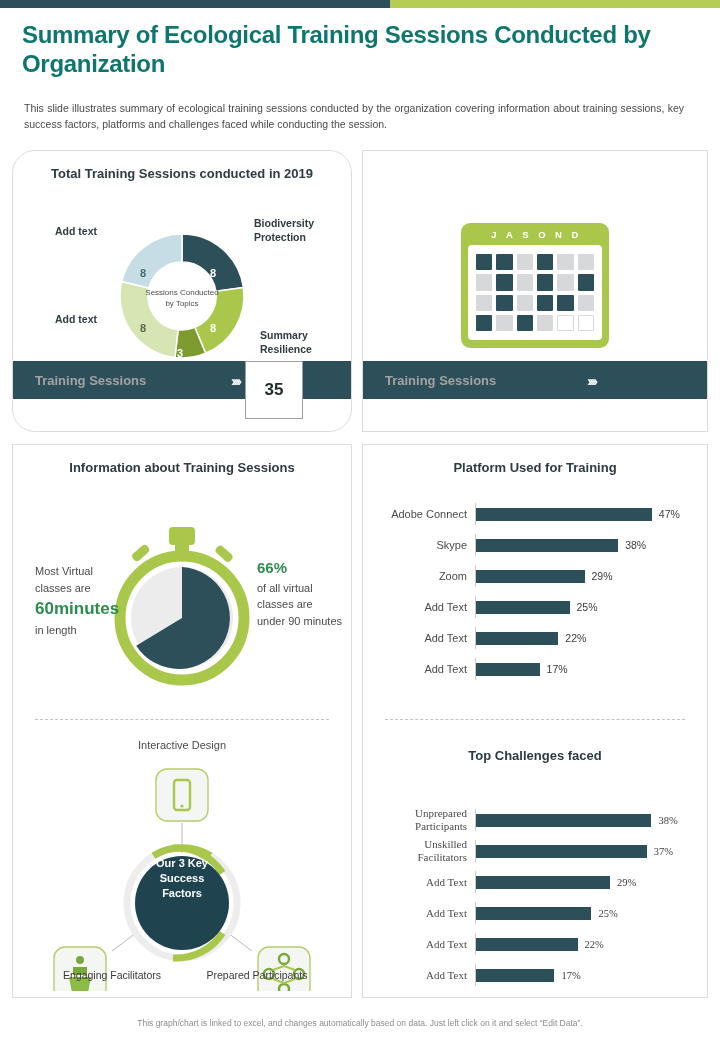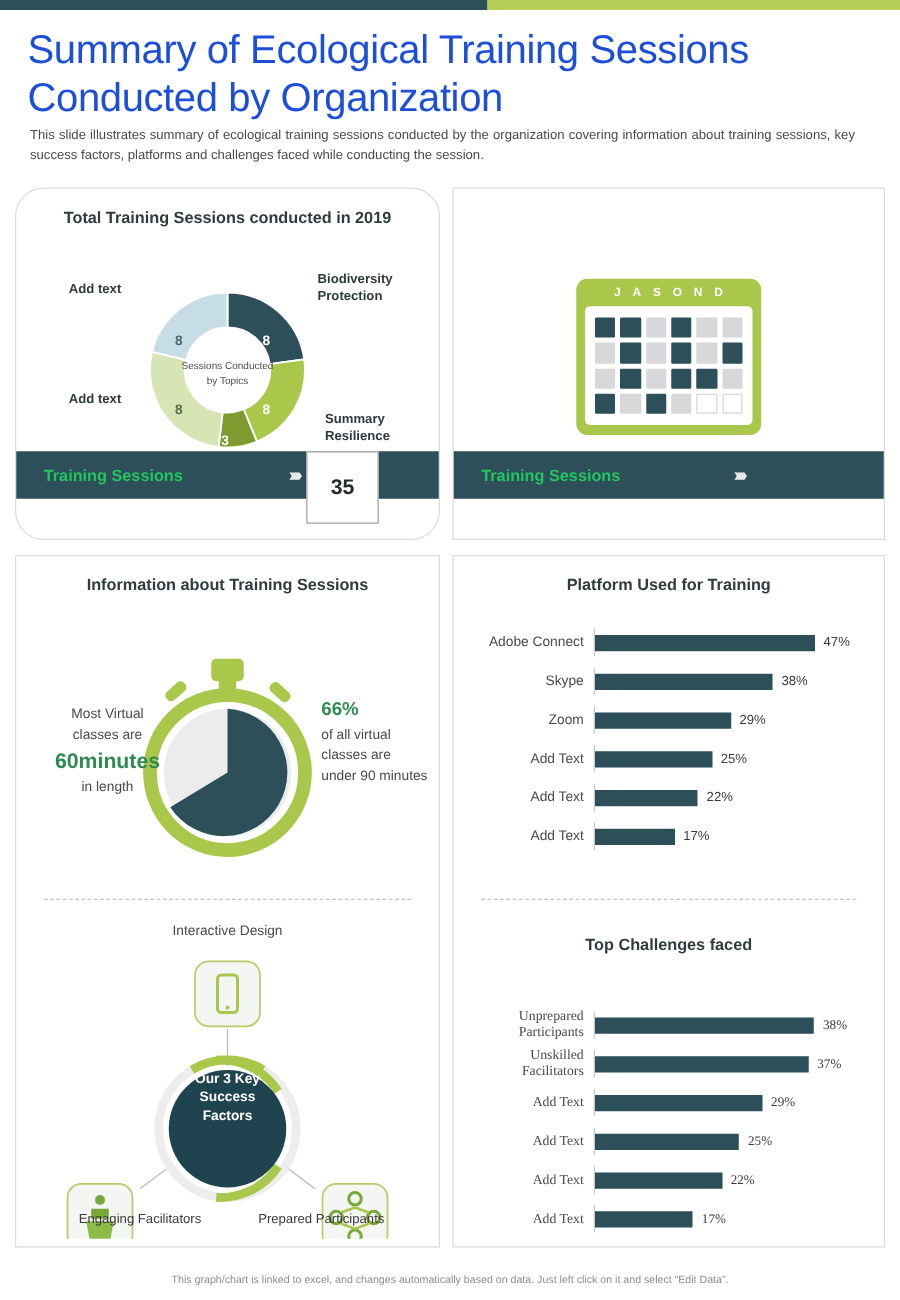--- a/index.html
+++ b/index.html
@@ -7,21 +7,21 @@
     width:720px;height:1040px;background:#ffffff;
     font-family:"Liberation Sans", sans-serif;
     color:#3a3a3a;overflow:hidden;position:relative;
   }
   .accent-bar{position:absolute;top:0;left:0;width:720px;height:8px;display:flex;}
   .accent-dark{background:#2d4f59;width:390px;height:8px;}
   .accent-light{background:#b5cd55;flex:1;height:8px;}
 
   .title{
     position:absolute;left:22px;top:20px;width:670px;
-    font-size:32px;font-weight:normal;color:#1d4ed8;line-height:1.22;
+    font-size:24px;font-weight:bold;color:#0f766e;line-height:1.22;
     letter-spacing:-0.3px;
   }
   .subtitle{
     position:absolute;left:24px;top:100px;width:660px;
     font-size:10.5px;color:#4a4a4a;line-height:1.55;text-align:justify;
   }
 
   .card{
     position:absolute;background:#fff;border:1px solid #dcdcdc;box-sizing:border-box;
   }
@@ -42,21 +42,21 @@
     width:76px;text-align:center;font-size:8px;color:#4d4d4d;line-height:1.45;
   }
   .seg-val{position:absolute;font-size:11px;font-weight:bold;color:#ffffff;}
   .donut-lbl{position:absolute;font-size:10.5px;font-weight:bold;color:#2f3b3d;line-height:1.3;}
 
   
   .ts-strip{
     position:absolute;left:0;right:0;bottom:32px;height:38px;background:#2d4f59;
     display:flex;align-items:center;
   }
-  .ts-label{color:#22c55e;font-size:13px;font-weight:bold;margin-left:22px;}
+  .ts-label{color:#a3a3a3;font-size:13px;font-weight:bold;margin-left:22px;}
   .ts-arrows{color:#ffffff;font-size:15px;font-weight:bold;letter-spacing:-3px;
     position:absolute;right:112px;opacity:.95;}
   .ts-box{
     position:absolute;right:48px;bottom:12px;width:56px;height:56px;background:#fff;
     border:1px solid #9aa0a0;display:flex;align-items:center;justify-content:center;
     font-size:17px;font-weight:bold;color:#232b2b;
   }
 
   
   .cal{
@@ -70,21 +70,21 @@
     display:grid;grid-template-columns:repeat(6,1fr);gap:4px;
   }
   .cel{width:100%;aspect-ratio:1/1;border-radius:1px;}
   .cel.d{background:#2d4f59;}
   .cel.l{background:#d6d8da;}
   .cel.e{background:#ffffff;border:1px solid #d6d8da;box-sizing:border-box;}
 
   
   .sw-wrap{position:absolute;left:50%;top:78px;transform:translateX(-50%);}
   .sw-left{
-    position:absolute;left:22px;top:118px;width:102px;text-align:center;
+    position:absolute;left:22px;top:118px;width:102px;text-align:left;
     font-size:11px;color:#4a4a4a;line-height:1.5;
   }
   .sw-right{
     position:absolute;left:244px;top:112px;width:104px;
     font-size:11px;color:#4a4a4a;line-height:1.5;
   }
   .big-green{color:#2e8b50;font-weight:bold;font-size:17px;display:block;}
   .pct-green{color:#2e8b50;font-weight:bold;font-size:15px;display:block;}
 
   .dashed-div{position:absolute;left:22px;right:22px;top:274px;border-top:1px dashed #c3c3c3;}

